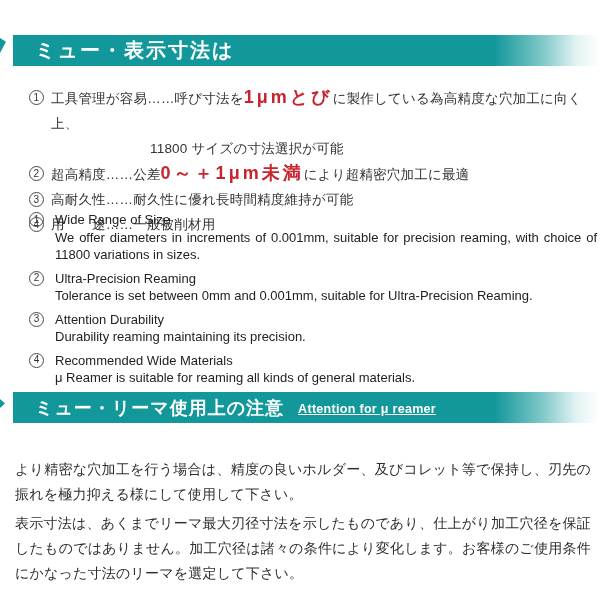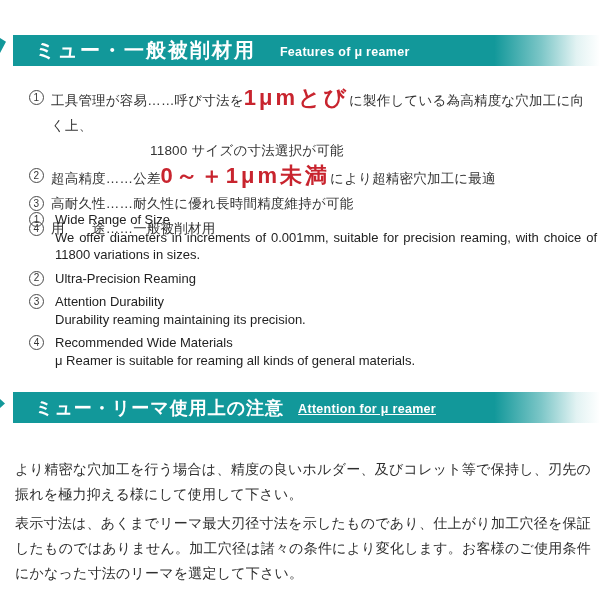--- a/index.html
+++ b/index.html
@@ -29,42 +29,41 @@
   
   .jp-list { position:absolute; top:85px; left:13px; width:584px; padding-left:16px; box-sizing:border-box; color:#333; }
   .jp-item { display:grid; grid-template-columns:22px 1fr; font-size:13.5px; line-height:25px; letter-spacing:0.2px; }
   .cnum {
     width:15px; height:15px; border:1.3px solid #4a4a4a; border-radius:50%;
     display:flex; align-items:center; justify-content:center;
     font-size:10px; color:#333; margin-top:5px; box-sizing:border-box;
     font-family:"Liberation Sans",sans-serif;
   }
   .jtext { }
-  .hl { color:#c8242e; font-weight:bold; font-size:22px; letter-spacing:3px; }
+  .hl { color:#c8242e; font-weight:bold; font-size:18px; letter-spacing:3px; }
   .line2 { margin-left:99px; }
 
   
   .en-list { position:absolute; top:211px; left:13px; width:584px; padding-left:16px; box-sizing:border-box; color:#222; }
   .en-item { display:grid; grid-template-columns:26px 1fr; margin-bottom:6px; font-size:13px; line-height:17.5px; }
   .en-item .cnum { margin-top:1px; }
   .en-title { }
   .en-body { text-align:justify; }
 
   
   .notes { position:absolute; top:457px; left:15px; width:576px; color:#2e2e2e; font-size:14px; line-height:25px; letter-spacing:0.2px; }
   .note-para { margin:0 0 4px 0; text-align:justify; }
 </style>
 </head>
 <body>
 
 <div class="page">
 
   <div class="band band1">
-    <span class="band-title-jp">ミュー・一般被削材用</span>
-    <span class="band-title-en">Features of μ reamer</span>
+    <span class="band-title-jp">ミュー・表示寸法は</span>
   </div>
   <div class="notch notch1"></div>
 
   <div class="jp-list" id="jp-list">
       <div class="jp-item">
         <span class="cnum">1</span>
         <div class="jtext">工具管理が容易……呼び寸法を<span class="hl">1μmとび</span>に製作している為高精度な穴加工に向く上、<div class="line2">11800 サイズの寸法選択が可能</div></div>
       </div>
       <div class="jp-item">
         <span class="cnum">2</span>
@@ -85,20 +84,21 @@
         <span class="cnum">1</span>
         <div>
           <div class="en-title">Wide Range of Size</div>
           <div class="en-body">We offer diameters in increments of 0.001mm, suitable for precision reaming, with choice of 11800 variations in sizes.</div>
         </div>
       </div>
       <div class="en-item">
         <span class="cnum">2</span>
         <div>
           <div class="en-title">Ultra-Precision Reaming</div>
+          <div class="en-body">Tolerance is set between 0mm and 0.001mm, suitable for Ultra-Precision Reaming.</div>
         </div>
       </div>
       <div class="en-item">
         <span class="cnum">3</span>
         <div>
           <div class="en-title">Attention Durability</div>
           <div class="en-body">Durability reaming maintaining its precision.</div>
         </div>
       </div>
       <div class="en-item">

